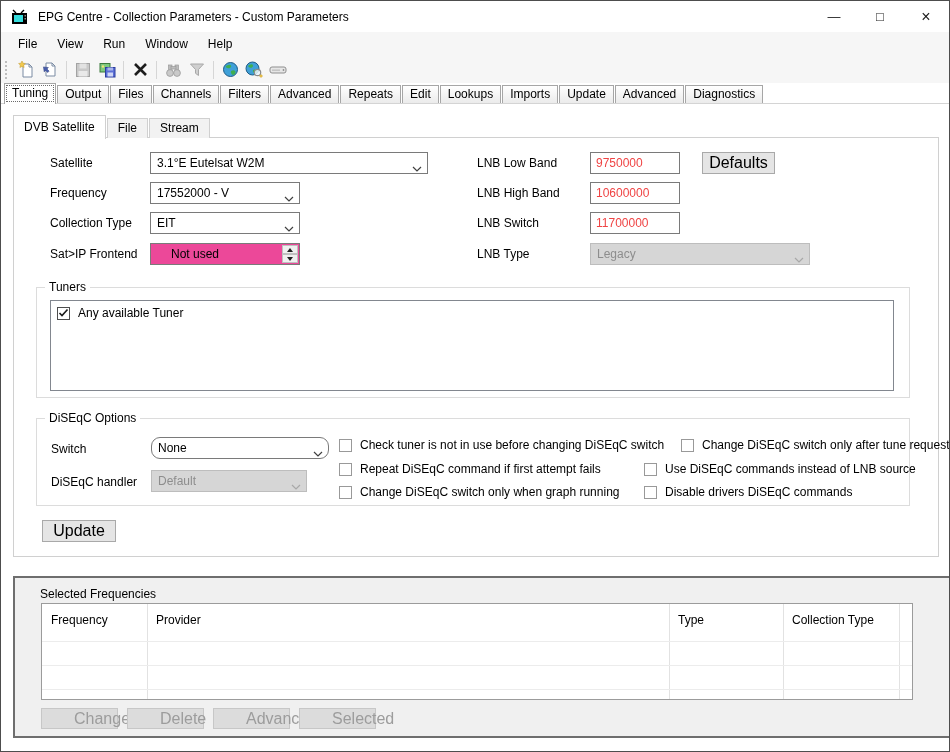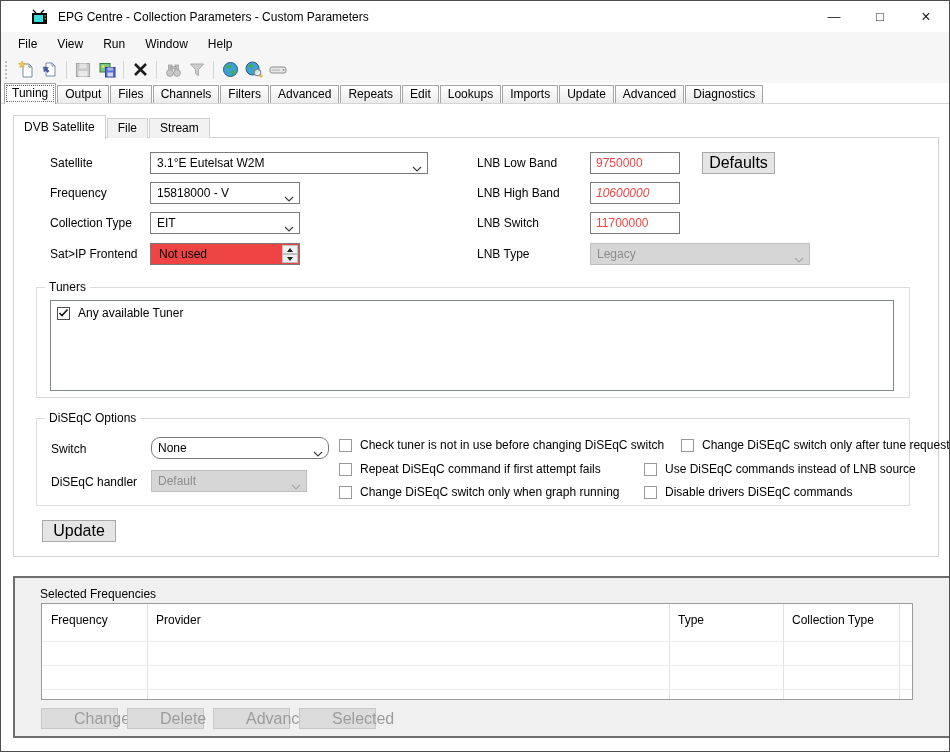--- a/index.html
+++ b/index.html
@@ -3,21 +3,21 @@
 <meta charset="utf-8">
 <style>
   html,body{margin:0;padding:0;background:#cfcfcf;}
   *{box-sizing:border-box;}
   .window{
     position:relative;width:950px;height:752px;background:#fff;
     border:1px solid #4d4d4d;overflow:hidden;
     font-family:"Liberation Sans",sans-serif;font-size:12px;color:#000;
   }
   
-  .titlebar{position:absolute;top:0;left:0;right:0;height:31px;display:flex;align-items:center;background:#fff;margin-left:20px;}
+  .titlebar{position:absolute;top:0;left:0;right:0;height:31px;display:flex;align-items:center;background:#fff;}
   .app-icon{margin:0 9px 0 10px;display:flex;align-items:center;}
   .win-title{font-size:12px;}
   .win-controls{margin-left:auto;display:flex;height:100%;}
   .win-btn{width:46px;height:100%;display:flex;align-items:center;justify-content:center;font-size:13px;color:#1a1a1a;}
   
   .menubar{position:absolute;top:31px;left:0;right:0;height:24px;background:#f6f6f6;display:flex;align-items:center;padding-left:7px;}
   .menu-item{padding:0 10px;height:100%;display:flex;align-items:center;}
   
   .toolbar{position:absolute;top:55px;left:0;right:0;height:27px;background:#f6f6f6;display:flex;align-items:center;padding-left:4px;}
   .grip{width:4px;height:18px;border-left:2px dotted #bdbdbd;margin-right:5px;}
@@ -33,21 +33,21 @@
   .itab.selected{background:#fff;height:24px;line-height:22px;margin-bottom:-1px;z-index:2;}
   .inner-page{position:absolute;left:12px;top:136px;width:926px;height:420px;background:#fff;border:1px solid #d0d0d0;}
   
   .flabel{position:absolute;font-size:12px;line-height:14px;white-space:nowrap;}
   .combo{position:absolute;height:22px;background:#fff;border:1px solid #7a7a7a;display:flex;align-items:center;padding:0 18px 0 6px;white-space:nowrap;overflow:hidden;}
   .combo .chev{position:absolute;right:5px;top:8px;}
   .combo.disabled{background:#d6d6d6;color:#8d8d8d;border-color:#bdbdbd;}
   .tbox{position:absolute;height:22px;border:1px solid #7a7a7a;font-family:inherit;font-size:12px;padding:0 5px;background:#fff;color:#ef4444;}
   .btn{position:absolute;height:22px;background:#e5e5e5;border:1px solid #a9a9a9;font-size:16px;text-align:center;line-height:20px;}
   .btn.disabled{background:#dcdcdc;border-color:#c7c7c7;color:#9c9c9c;}
-  .spinbox{position:absolute;height:22px;background:#ef4444;border:1px solid #7a7a7a;display:flex;align-items:center;padding-left:8px;}
+  .spinbox{position:absolute;height:22px;background:#ec4899;border:1px solid #7a7a7a;display:flex;align-items:center;padding-left:20px;}
   .spin-btns{position:absolute;right:1px;top:1px;bottom:1px;width:16px;display:flex;flex-direction:column;}
   .spin-btn{flex:1;background:#f0f0f0;border:1px solid #c0c0c0;display:flex;align-items:center;justify-content:center;}
   .tri-up{width:0;height:0;border-left:3px solid transparent;border-right:3px solid transparent;border-bottom:4px solid #202020;}
   .tri-dn{width:0;height:0;border-left:3px solid transparent;border-right:3px solid transparent;border-top:4px solid #202020;}
   
   .groupbox{position:absolute;border:1px solid #dcdcdc;}
   .gb-title{position:absolute;top:-8px;left:8px;background:#fff;padding:0 4px;font-size:12px;line-height:15px;}
   .listbox{position:absolute;background:#fff;border:1px solid #82878f;}
   .cb-row{position:absolute;display:flex;align-items:center;white-space:nowrap;}
   .cb{width:13px;height:13px;border:1px solid #999;background:#fff;margin-right:8px;flex:none;display:flex;align-items:center;justify-content:center;}
@@ -201,21 +201,21 @@
     <span class="flabel" style="left:36px;top:18px;">Satellite</span>
     <div class="combo" style="left:136px;top:14px;width:278px;">
       <span>3.1°E Eutelsat W2M</span>
       <span class="chev"><svg width="10" height="6">
             <path d="M1 1 L5 5 L9 1" fill="none" stroke="#404040" stroke-width="1.2"></path>
           </svg></span>
     </div>
 
     <span class="flabel" style="left:36px;top:48px;">Frequency</span>
     <div class="combo" style="left:136px;top:44px;width:150px;">
-      <span>15818000 - V</span>
+      <span>17552000 - V</span>
       <span class="chev"><svg width="10" height="6">
             <path d="M1 1 L5 5 L9 1" fill="none" stroke="#404040" stroke-width="1.2"></path>
           </svg></span>
     </div>
 
     <span class="flabel" style="left:36px;top:78px;">Collection Type</span>
     <div class="combo" style="left:136px;top:74px;width:150px;">
       <span>EIT</span>
       <span class="chev"><svg width="10" height="6">
             <path d="M1 1 L5 5 L9 1" fill="none" stroke="#404040" stroke-width="1.2"></path>
@@ -233,21 +233,21 @@
             <span class="tri-dn"></span>
           </span>
       </span>
     </div>
 
     <span class="flabel" style="left:463px;top:18px;">LNB Low Band</span>
     <input class="tbox" style="left: 576px; top: 14px; width: 90px;" value="9750000">
     <div class="btn" style="left:688px;top:14px;width:73px;">Defaults</div>
 
     <span class="flabel" style="left:463px;top:48px;">LNB High Band</span>
-    <input class="tbox" style="left: 576px; top: 44px; width: 90px; font-style: italic;" value="10600000">
+    <input class="tbox" style="left: 576px; top: 44px; width: 90px;" value="10600000">
 
     <span class="flabel" style="left:463px;top:78px;">LNB Switch</span>
     <input class="tbox" style="left: 576px; top: 74px; width: 90px;" value="11700000">
 
     <span class="flabel" style="left:463px;top:109px;">LNB Type</span>
     <div class="combo disabled" style="left:576px;top:105px;width:220px;">
       <span>Legacy</span>
       <span class="chev"><svg width="10" height="6">
             <path d="M1 1 L5 5 L9 1" fill="none" stroke="#a8a8a8" stroke-width="1.2"></path>
           </svg></span>

